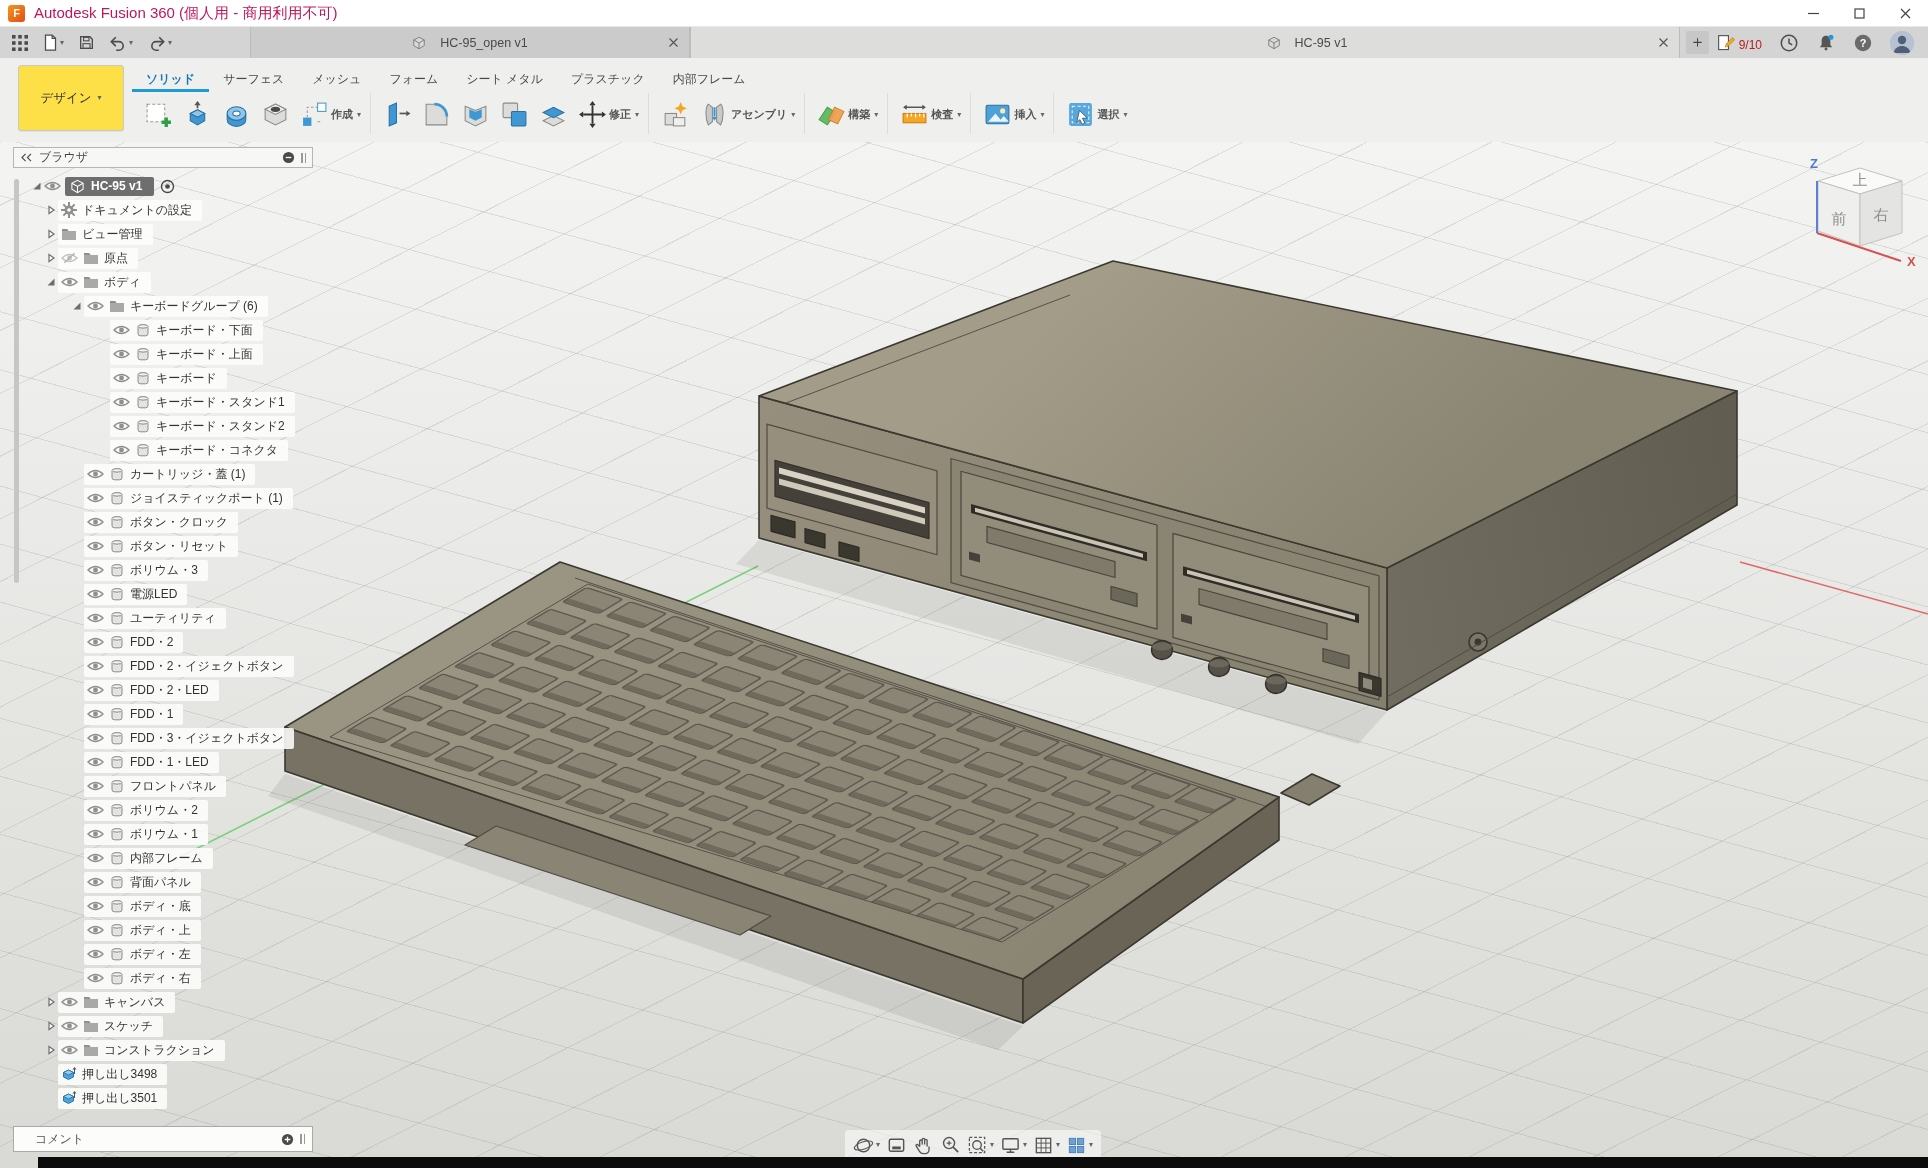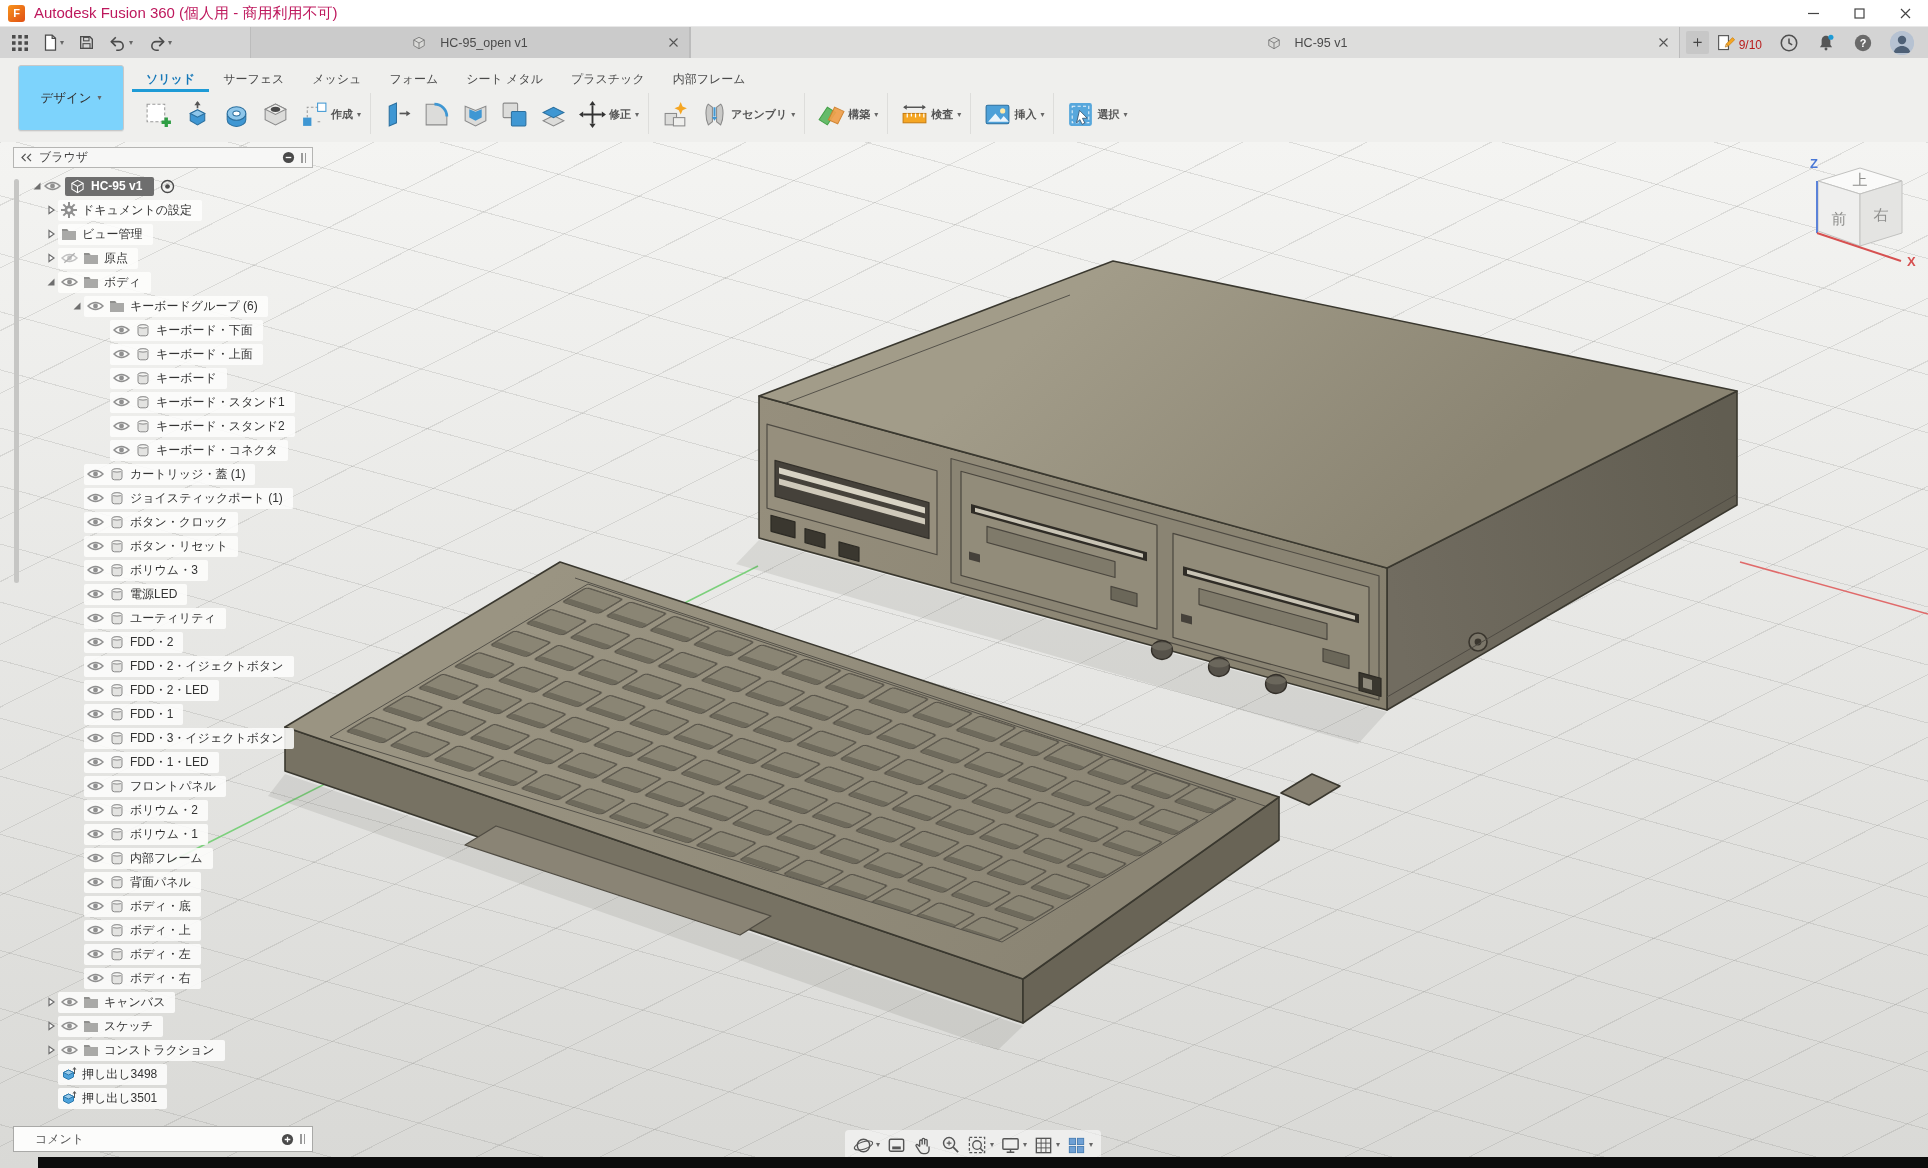--- a/index.html
+++ b/index.html
@@ -25,21 +25,21 @@
   .tabc{display:flex;align-items:center;gap:14px;}
   .tab2 .tabc{transform:translate(122px,0);}
   .tabclose{position:absolute;right:8px;top:8px;width:15px;height:15px;color:#555;display:flex;align-items:center;justify-content:center;}
   .newtab{position:absolute;left:1686px;top:4px;width:23px;height:23px;background:#c7c7c7;border-radius:2px;color:#444;font-size:16px;display:flex;align-items:center;justify-content:center;}
   .tcluster{position:absolute;right:0;top:0;height:31px;display:flex;align-items:center;gap:17px;padding-right:14px;}
   .jobstatus{display:flex;align-items:flex-end;gap:4px;font-size:12px;color:#b91c1c;}
   .avatar{width:24px;height:24px;border-radius:50%;background:#b6c2d2;overflow:hidden;}
 
   
   .ribbon{height:84px;background:#efefed;border-bottom:1px solid #c6c6c4;position:relative;}
-  .design-btn{position:absolute;left:18px;top:7px;width:104px;height:64px;background:#7dd3fc;border:1px solid #c8c8c8;border-radius:3px;font-size:12.5px;color:#333;display:flex;align-items:center;justify-content:center;gap:6px;box-shadow:0 1px 1px rgba(0,0,0,.06);}
+  .design-btn{position:absolute;left:18px;top:7px;width:104px;height:64px;background:#fde047;border:1px solid #c8c8c8;border-radius:3px;font-size:12.5px;color:#333;display:flex;align-items:center;justify-content:center;gap:6px;box-shadow:0 1px 1px rgba(0,0,0,.06);}
   .ribbon-main{position:absolute;left:132px;top:12px;right:0;}
   .rtabs{display:flex;height:22px;align-items:flex-end;font-size:12px;color:#4a4a4a;}
   .rtab{padding:2px 14px 1px;border-bottom:3px solid transparent;white-space:nowrap;}
   .rtab.active{color:#1678b8;font-weight:bold;border-bottom:3px solid #1e9bd6;}
   .rgroups{display:flex;align-items:flex-start;margin-top:1px;}
   .rgroup{display:flex;align-items:center;padding:1px 9px 0;border-right:1px solid #dddddb;font-weight:bold;}
   .ricons{display:flex;gap:5px;align-items:center;height:40px;}
   .ricon{width:34px;height:38px;display:flex;align-items:center;justify-content:center;}
   .ricon svg{width:29px;height:29px;}
   .rlabel{font-size:11px;color:#555;margin-top:1px;display:flex;align-items:center;gap:4px;white-space:nowrap;}

